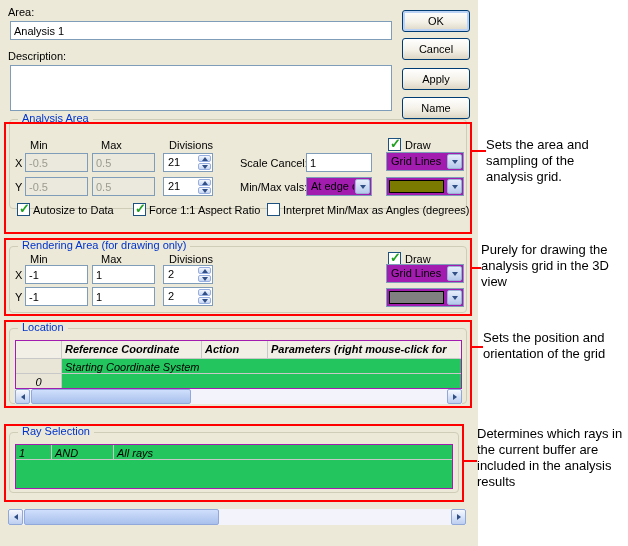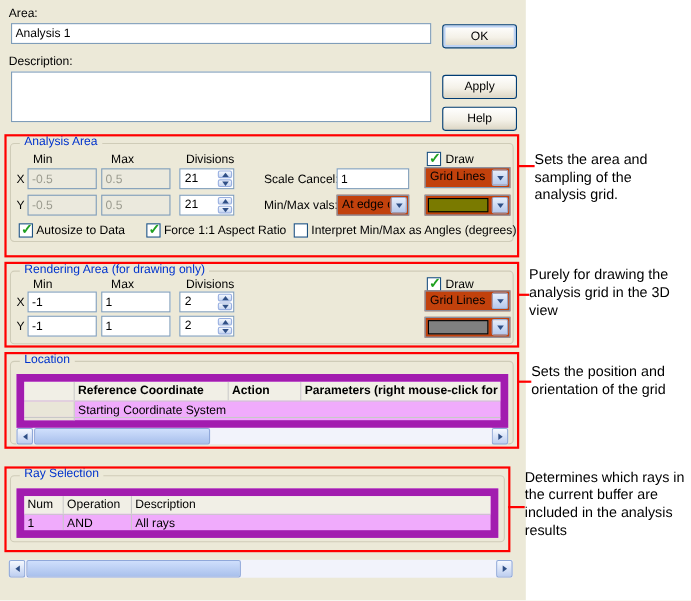--- a/index.html
+++ b/index.html
@@ -8,42 +8,42 @@
   .dialog-bg { position:absolute; left:0; top:0; width:478px; height:546px; background:#ece9d8; }
   .lbl { position:absolute; font-size:11px; white-space:nowrap; }
   .xp-input { position:absolute; height:19px; border:1px solid #7f9db9; background:#fff;
               font:11px "Liberation Sans",sans-serif; padding:0 3px; }
   .xp-input.dis { background:#ebe9dd; color:#9b9b8f; }
   .xp-area { position:absolute; border:1px solid #7f9db9; background:#fff; resize:none;
              font:11px "Liberation Sans",sans-serif; padding:2px 3px; }
   .xp-btn { position:absolute; width:68px; height:22px; border:1px solid #003c74; border-radius:3px;
             background:linear-gradient(180deg,#ffffff,#f4f1e8 55%,#dcd6c4);
             font:11px "Liberation Sans",sans-serif; cursor:pointer; }
-  .xp-btn.focused { box-shadow: inset 0 0 0 2px #bdd3f5; margin-top: 12px; }
+  .xp-btn.focused { box-shadow: inset 0 0 0 2px #bdd3f5; }
   .groupbox { position:absolute; border:1px solid #cfccb8; border-radius:4px; }
   .gtitle { position:absolute; top:-8px; left:8px; background:#ece9d8; padding:0 4px;
             color:#0033cc; font-size:11px; white-space:nowrap; }
   .xp-check { position:absolute; width:13px; height:13px; background:#fff; border:1px solid #1c5180; }
   .xp-check.checked::after { content:"\2713"; position:absolute; left:1px; top:-3px;
                              font-size:13px; font-weight:bold; color:#21a121; }
   .spinner { position:absolute; display:flex; border:1px solid #7f9db9; background:#fff; height:19px; }
   .spin-val { flex:1; padding:2px 0 0 4px; font-size:11px; }
   .spin-btns { width:15px; display:flex; flex-direction:column; padding:1px; gap:1px; }
   .spin-btn { flex:1; background:linear-gradient(180deg,#f4f8fe,#c6d5f1); border:1px solid #97aee0;
               border-radius:2px; display:flex; align-items:center; justify-content:center; }
   .tri-up { width:0;height:0;border-left:3px solid transparent;border-right:3px solid transparent;border-bottom:4px solid #2f4f86; }
   .tri-dn { width:0;height:0;border-left:3px solid transparent;border-right:3px solid transparent;border-top:4px solid #2f4f86; }
   .tri-left { width:0;height:0;border-top:3px solid transparent;border-bottom:3px solid transparent;border-right:4px solid #2f4f86; }
   .tri-right { width:0;height:0;border-top:3px solid transparent;border-bottom:3px solid transparent;border-left:4px solid #2f4f86; }
-  .combo { position:absolute; display:flex; border:1px solid #7f9db9; background:#c2410c; height:19px; }
+  .combo { position:absolute; display:flex; border:1px solid #7f9db9; background:#a21caf; height:19px; }
   .combo-val { flex:1; padding:2px 0 0 4px; white-space:nowrap; overflow:hidden; font-size:11px; }
   .combo-btn { width:15px; margin:1px; background:linear-gradient(180deg,#e6eefb,#b6c9ec);
                border:1px solid #9ab0d4; border-radius:2px; display:flex; align-items:center; justify-content:center; }
   .swatch { flex:1; margin:2px; border:1px solid #000; }
-  .grid-table { position:absolute; border:7px solid #a21caf; background:#f0abfc; overflow:hidden; }
+  .grid-table { position:absolute; border:1px solid #a21caf; background:#22c55e; overflow:hidden;font-style:italic; }
   .t-row { display:flex; border-bottom:1px solid #c8c8c8; }
   .t-cell { border-right:1px solid #c8c8c8; padding:2px 3px 0 3px; white-space:nowrap; overflow:hidden; font-size:11px; }
   .t-cell.last { border-right:none; }
   .t-header .t-cell { background:#f1efe6; }
   .rowhdr { background:#e9e6d8; }
   .bold { font-weight:bold; }
   .center { text-align:center; }
   .hscroll { position:absolute; display:flex; height:15px; background:#f0f2fa; }
   .sb-btn { width:15px; height:100%; background:linear-gradient(180deg,#f6f9ff,#bdcef0);
             border:1px solid #8fa8d8; border-radius:2px; display:flex; align-items:center; justify-content:center; }
@@ -56,26 +56,27 @@
 </style>
 </head>
 <body>
 
 <div class="canvas">
   <div class="dialog-bg"></div>
 
   <div class="lbl" style="left:8px;top:6px">Area:</div>
   <input class="xp-input" style="left: 10px; top: 21px; width: 382px;" value="Analysis 1">
   <button class="xp-btn focused" style="left:402px;top:10px">OK</button>
+  <button class="xp-btn" style="left:402px;top:38px">Cancel</button>
   <div class="lbl" style="left:8px;top:50px">Description:</div>
   <textarea class="xp-area" style="left: 10px; top: 65px; width: 382px; height: 46px;"></textarea>
   <button class="xp-btn" style="left:402px;top:68px">Apply</button>
-  <button class="xp-btn" style="left:402px;top:97px">Help</button>
-
-  <div class="groupbox" style="left:9px;top:130px;width:458px;height:90px">
+  <button class="xp-btn" style="left:402px;top:97px">Name</button>
+
+  <div class="groupbox" style="left:9px;top:119px;width:458px;height:90px">
     <span class="gtitle">Analysis Area</span>
   </div>
   <div class="lbl" style="left:30px;top:139px">Min</div>
   <div class="lbl" style="left:101px;top:139px">Max</div>
   <div class="lbl" style="left:169px;top:139px">Divisions</div>
   <span class="xp-check checked" style="left:388px;top:138px"></span>
   <div class="lbl" style="left:405px;top:139px">Draw</div>
 
   <div class="lbl" style="left:15px;top:157px">X</div>
   <input class="xp-input dis" style="left: 25px; top: 153px; width: 63px;" disabled="" value="-0.5">
@@ -214,25 +215,20 @@
     </div>
     <div class="sb-btn">
         <span class="tri-right"></span>
       </div>
   </div>
 
   <div class="groupbox" style="left:9px;top:432px;width:450px;height:61px">
     <span class="gtitle">Ray Selection</span>
   </div>
   <div class="grid-table" style="left:15px;top:444px;width:438px;height:45px">
-    <div class="t-row t-header" style="height:17px">
-      <div class="t-cell" style="width:36px">Num</div>
-      <div class="t-cell" style="width:62px">Operation</div>
-      <div class="t-cell last" style="flex:1">Description</div>
-    </div>
     <div class="t-row" style="height:15px">
       <div class="t-cell" style="width:36px">1</div>
       <div class="t-cell" style="width:62px">AND</div>
       <div class="t-cell last" style="flex:1">All rays</div>
     </div>
   </div>
   <div class="hscroll" style="left:8px;top:509px;width:458px;height:16px">
     <div class="sb-btn">
         <span class="tri-left"></span>
       </div>

